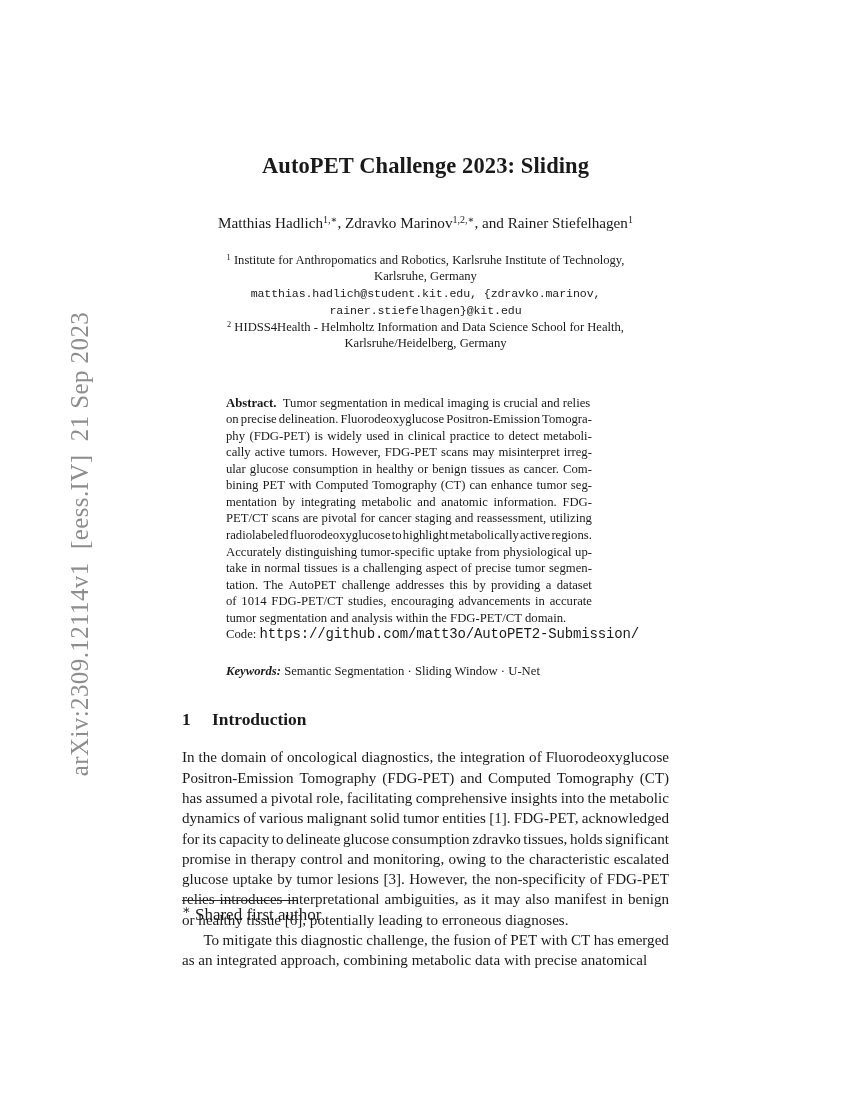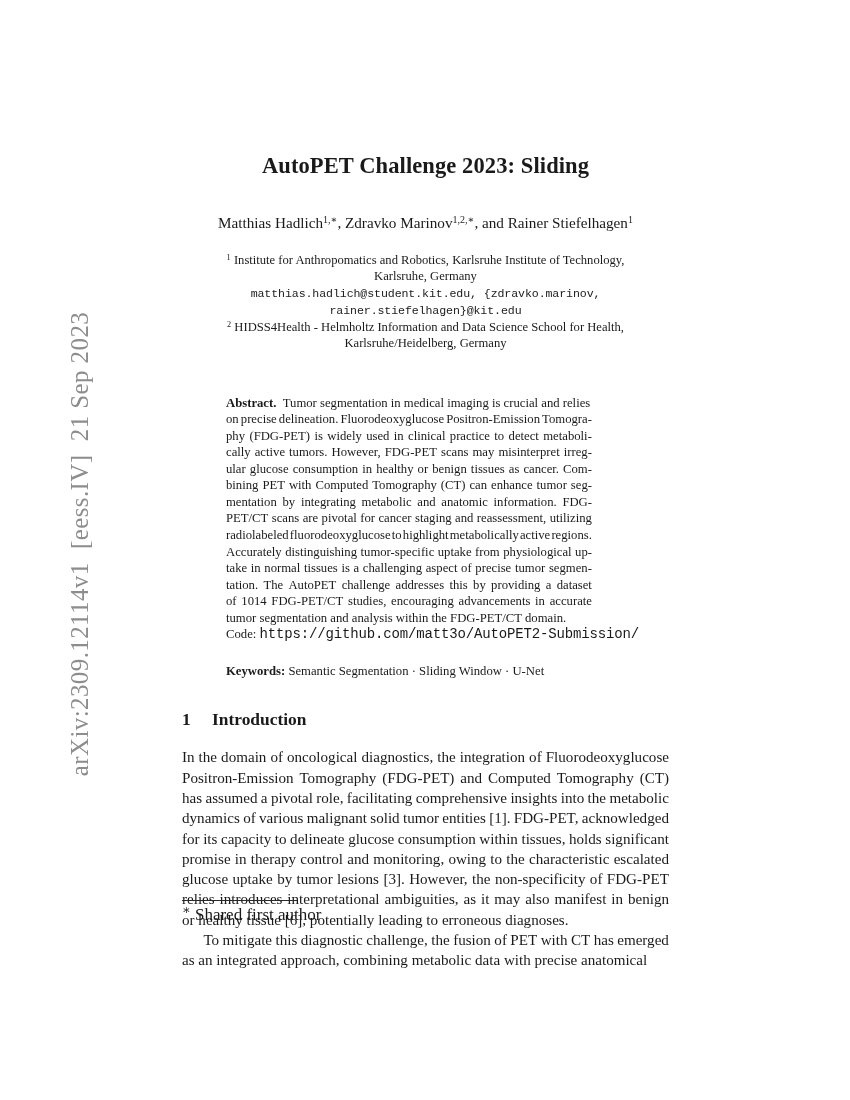--- a/index.html
+++ b/index.html
@@ -125,21 +125,21 @@
   }
 
   
   #keywords-block {
     margin-top: 20px;
     margin-left: 44px;
     margin-right: 53px;
     font-size: 12.7px;
     line-height: 16.5px;
   }
-  #keywords-block .kw-head { font-weight: bold; }
+  #keywords-block .kw-head { font-weight: bold; font-style: italic; }
 
   
   #section-heading {
     margin-top: 30px;
     font-size: 17.4px;
     font-weight: bold;
     display: flex;
   }
   #section-heading .sec-num { width: 30px; }
 
@@ -266,21 +266,21 @@
         <span class="body-line">
           <span class="stretch"><span>Positron-Emission</span><span>Tomography</span><span>(FDG-PET)</span><span>and</span><span>Computed</span><span>Tomography</span><span>(CT)</span></span>
         </span>
         <span class="body-line">
           <span class="stretch"><span>has</span><span>assumed</span><span>a</span><span>pivotal</span><span>role,</span><span>facilitating</span><span>comprehensive</span><span>insights</span><span>into</span><span>the</span><span>metabolic</span></span>
         </span>
         <span class="body-line">
           <span class="stretch"><span>dynamics</span><span>of</span><span>various</span><span>malignant</span><span>solid</span><span>tumor</span><span>entities</span><span>[1].</span><span>FDG-PET,</span><span>acknowledged</span></span>
         </span>
         <span class="body-line">
-          <span class="stretch"><span>for</span><span>its</span><span>capacity</span><span>to</span><span>delineate</span><span>glucose</span><span>consumption</span><span>within</span><span>tissues,</span><span>holds</span><span>significant</span></span>
+          <span class="stretch"><span>for</span><span>its</span><span>capacity</span><span>to</span><span>delineate</span><span>glucose</span><span>consumption</span><span>zdravko</span><span>tissues,</span><span>holds</span><span>significant</span></span>
         </span>
         <span class="body-line">
           <span class="stretch"><span>promise</span><span>in</span><span>therapy</span><span>control</span><span>and</span><span>monitoring,</span><span>owing</span><span>to</span><span>the</span><span>characteristic</span><span>escalated</span></span>
         </span>
         <span class="body-line">
           <span class="stretch"><span>glucose</span><span>uptake</span><span>by</span><span>tumor</span><span>lesions</span><span>[3].</span><span>However,</span><span>the</span><span>non-specificity</span><span>of</span><span>FDG-PET</span></span>
         </span>
         <span class="body-line">
           <span class="stretch"><span>relies</span><span>introduces</span><span>interpretational</span><span>ambiguities,</span><span>as</span><span>it</span><span>may</span><span>also</span><span>manifest</span><span>in</span><span>benign</span></span>
         </span>

